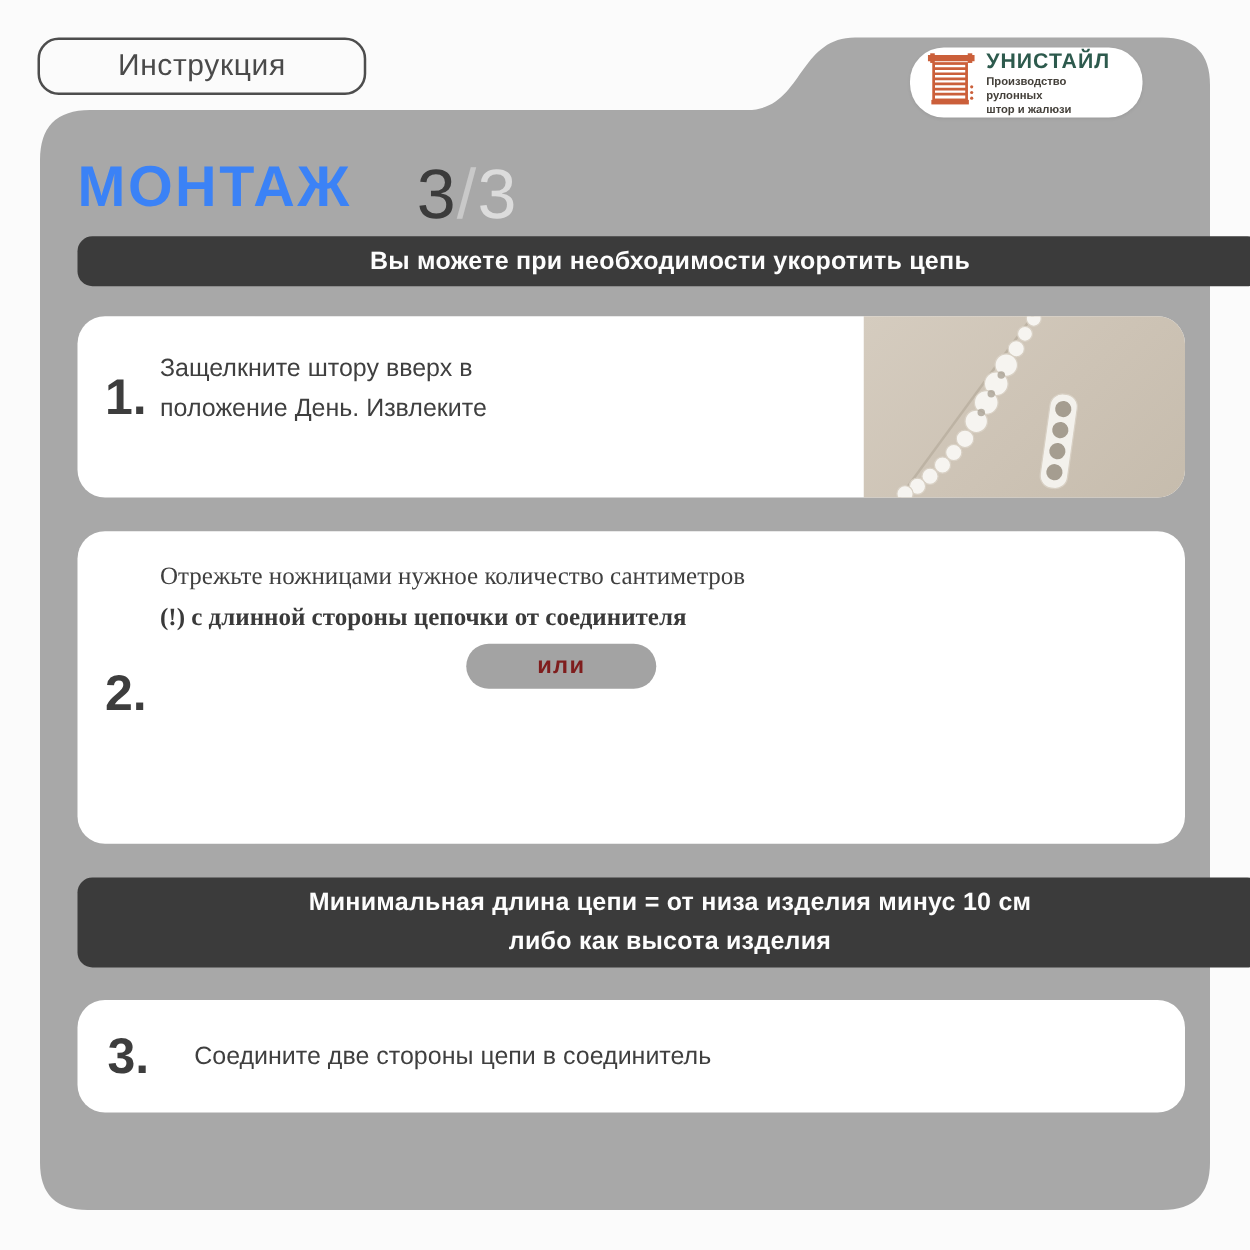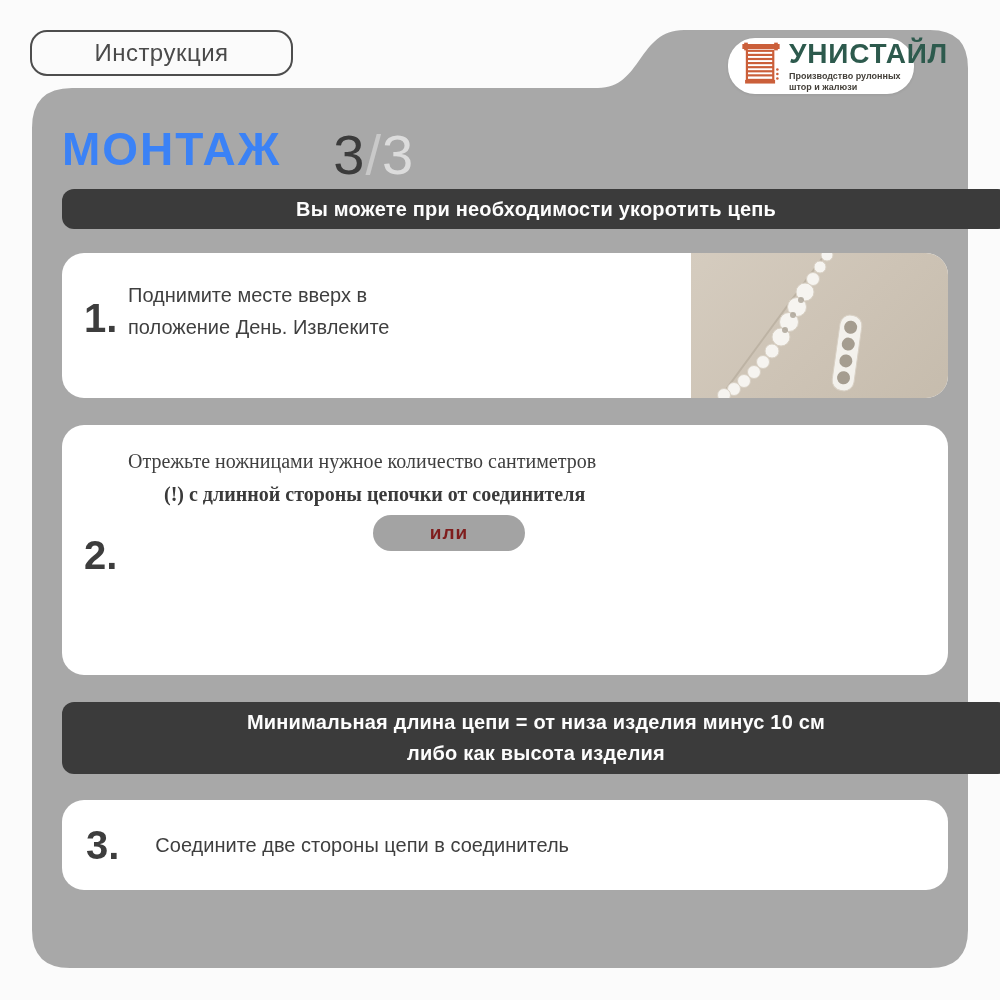--- a/index.html
+++ b/index.html
@@ -19,21 +19,21 @@
   .backdrop { position:absolute; left:0; top:0; }
 
   
   .logo-pill {
     position:absolute; left:728px; top:38px; width:186px; height:56px;
     background:#ffffff; border-radius:27px;
     display:flex; align-items:center; padding:0 14px 0 13px; gap:8px;
     box-shadow:0 1px 3px rgba(0,0,0,0.08);
   }
   .logo-text { display:flex; flex-direction:column; line-height:1; }
-  .logo-name { font-size:28px; font-weight:bold; color:#2d5a4d; letter-spacing:0.8px; }
+  .logo-name { font-size:17px; font-weight:bold; color:#2d5a4d; letter-spacing:0.8px; }
   .logo-sub { font-size:9px; font-weight:bold; color:#44403a; line-height:11px; margin-top:3px; }
 
   
   .title-row { position:absolute; left:62px; top:122px; display:flex; }
   .main-title { font-size:46px; font-weight:800; color:#3b82f6; letter-spacing:2px; }
   .page-indicator { font-size:56px; font-weight:400; margin-left:52px; letter-spacing:1px; }
   .pi-current { color:#3b3b3b; }
   .pi-sep { color:#c9c9c9; }
   .pi-total { color:#dcdcdc; }
 
@@ -51,21 +51,21 @@
   .card-3 { top:800px; height:90px; display:flex; align-items:center; }
 
   .step-num { font-size:40px; font-weight:bold; color:#3d3d3d; }
   .num-1 { position:absolute; left:22px; top:43px; }
   .num-2 { position:absolute; left:22px; top:108px; }
   .num-3 { margin-left:24px; }
 
   .step-text { font-size:20px; color:#3f3f3f; }
   .card1-text { position:absolute; left:66px; top:26px; line-height:32px; }
   .card2-p1 { position:absolute; left:66px; top:20px; line-height:33px;font-family:Liberation Serif, serif; }
-  .card2-p1 .bold-line { font-weight:bold; color:#3a3a3a;margin-left:36px; }
+  .card2-p1 .bold-line { font-weight:bold; color:#3a3a3a; }
   .card2-p2 { position:absolute; left:66px; top:134px; line-height:36px; }
   .card3-text { margin-left:36px; font-size:20px; color:#3f3f3f; }
 
   .or-pill { position:absolute; left:311px; top:90px; width:152px; height:36px;
              background:#a3a3a3; border-radius:18px; color:#7f1d1d;
              display:flex; align-items:center; justify-content:center;
              font-size:19px; font-weight:600; letter-spacing:1px; }
 
   
   .chain-photo { position:absolute; right:0; top:0; width:257px; height:145px;
@@ -117,21 +117,21 @@
     </span>
   </div>
 
   <div class="banner banner-1">
     <span>Вы можете при необходимости укоротить цепь</span>
   </div>
 
   <div class="card card-1">
     <span class="step-num num-1">1.</span>
     <div class="step-text card1-text">
-        <div>Поднимите месте вверх в</div>
+        <div>Защелкните штору вверх в</div>
         <div>положение День. Извлеките</div>
       </div>
     <div class="chain-photo">
       <svg width="257" height="145" viewBox="0 0 257 145">
         <line x1="138" y1="-4" x2="28" y2="146" stroke="#bdb3a4" stroke-width="2"></line>
         <g fill="#f6f4f0" stroke="#d8d0c4" stroke-width="1">
           <circle cx="136" cy="2" r="6"></circle>
           <circle cx="129" cy="14" r="6"></circle>
           <circle cx="122" cy="26" r="6.5"></circle>
           <circle cx="114" cy="39" r="9"></circle>

